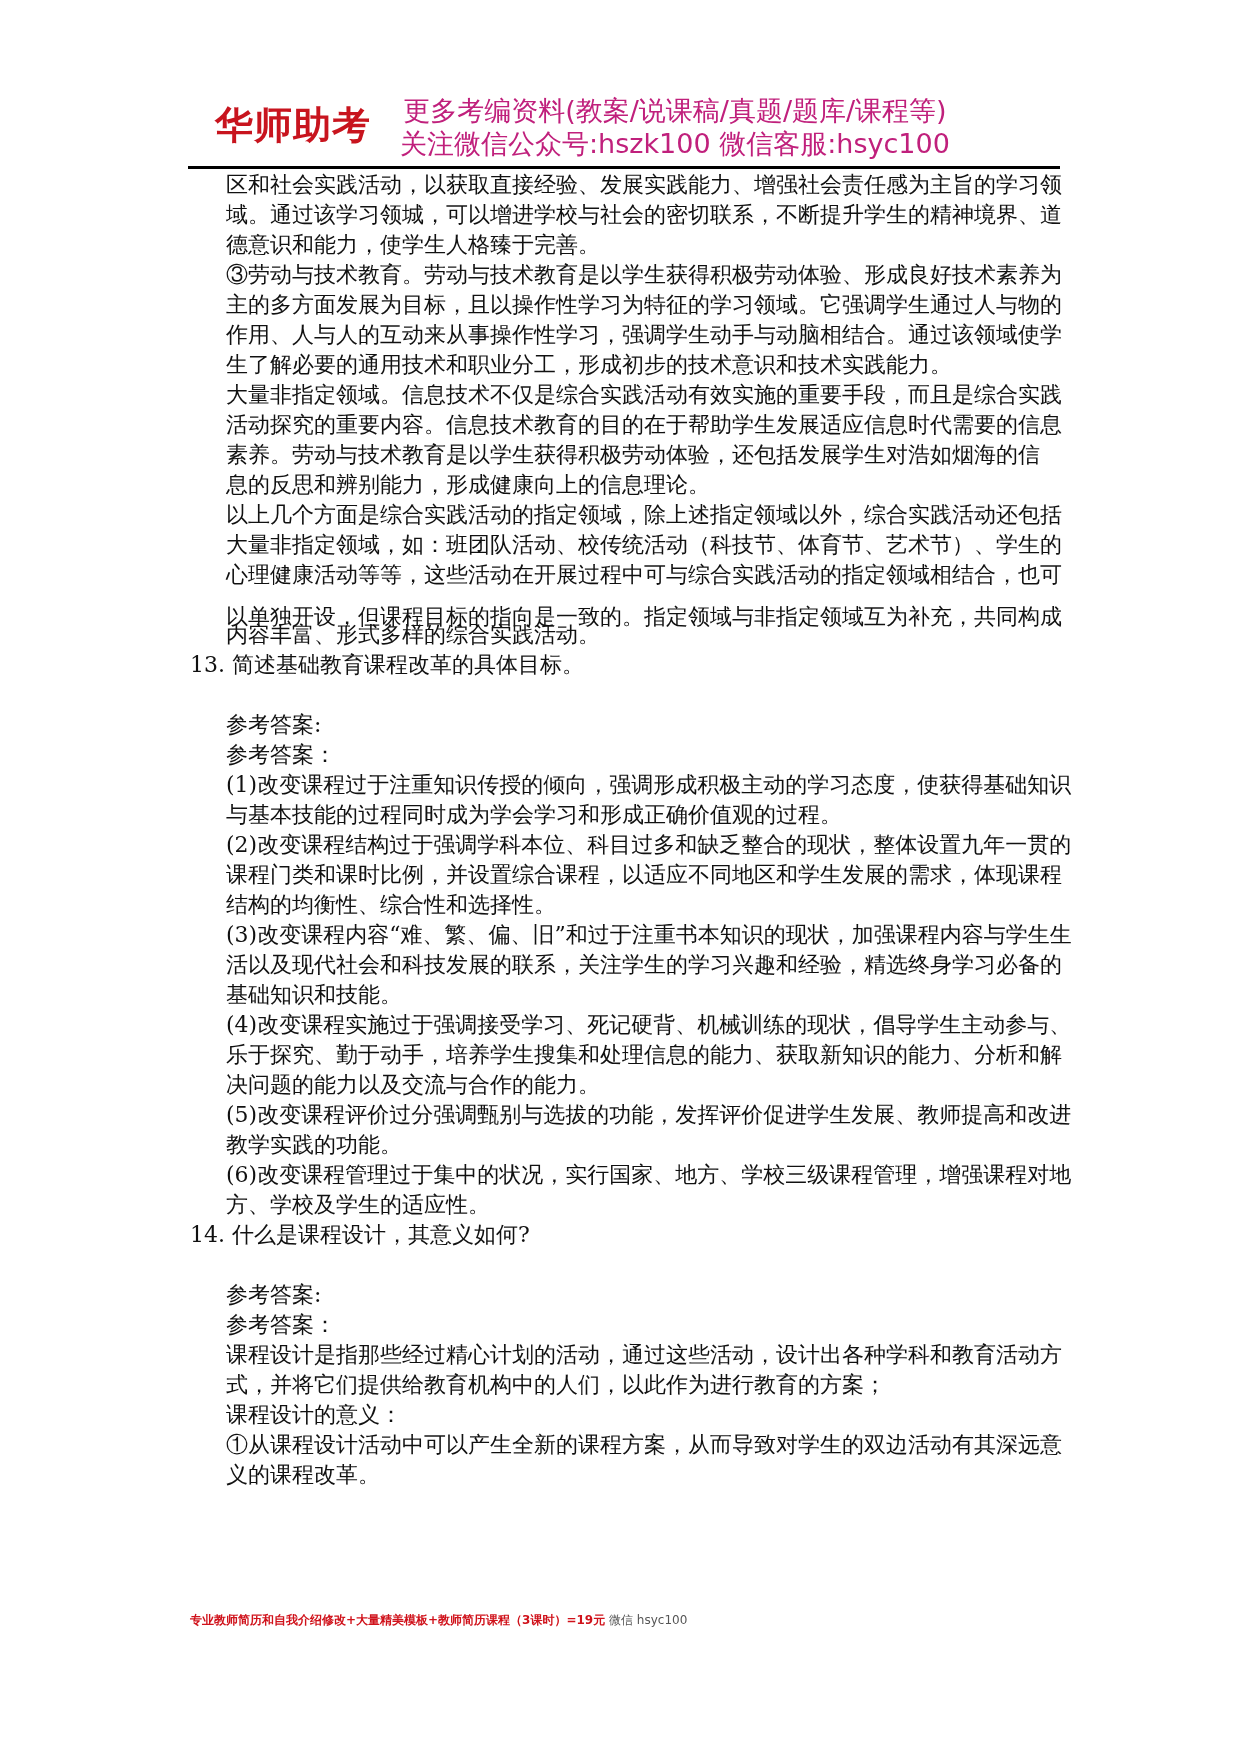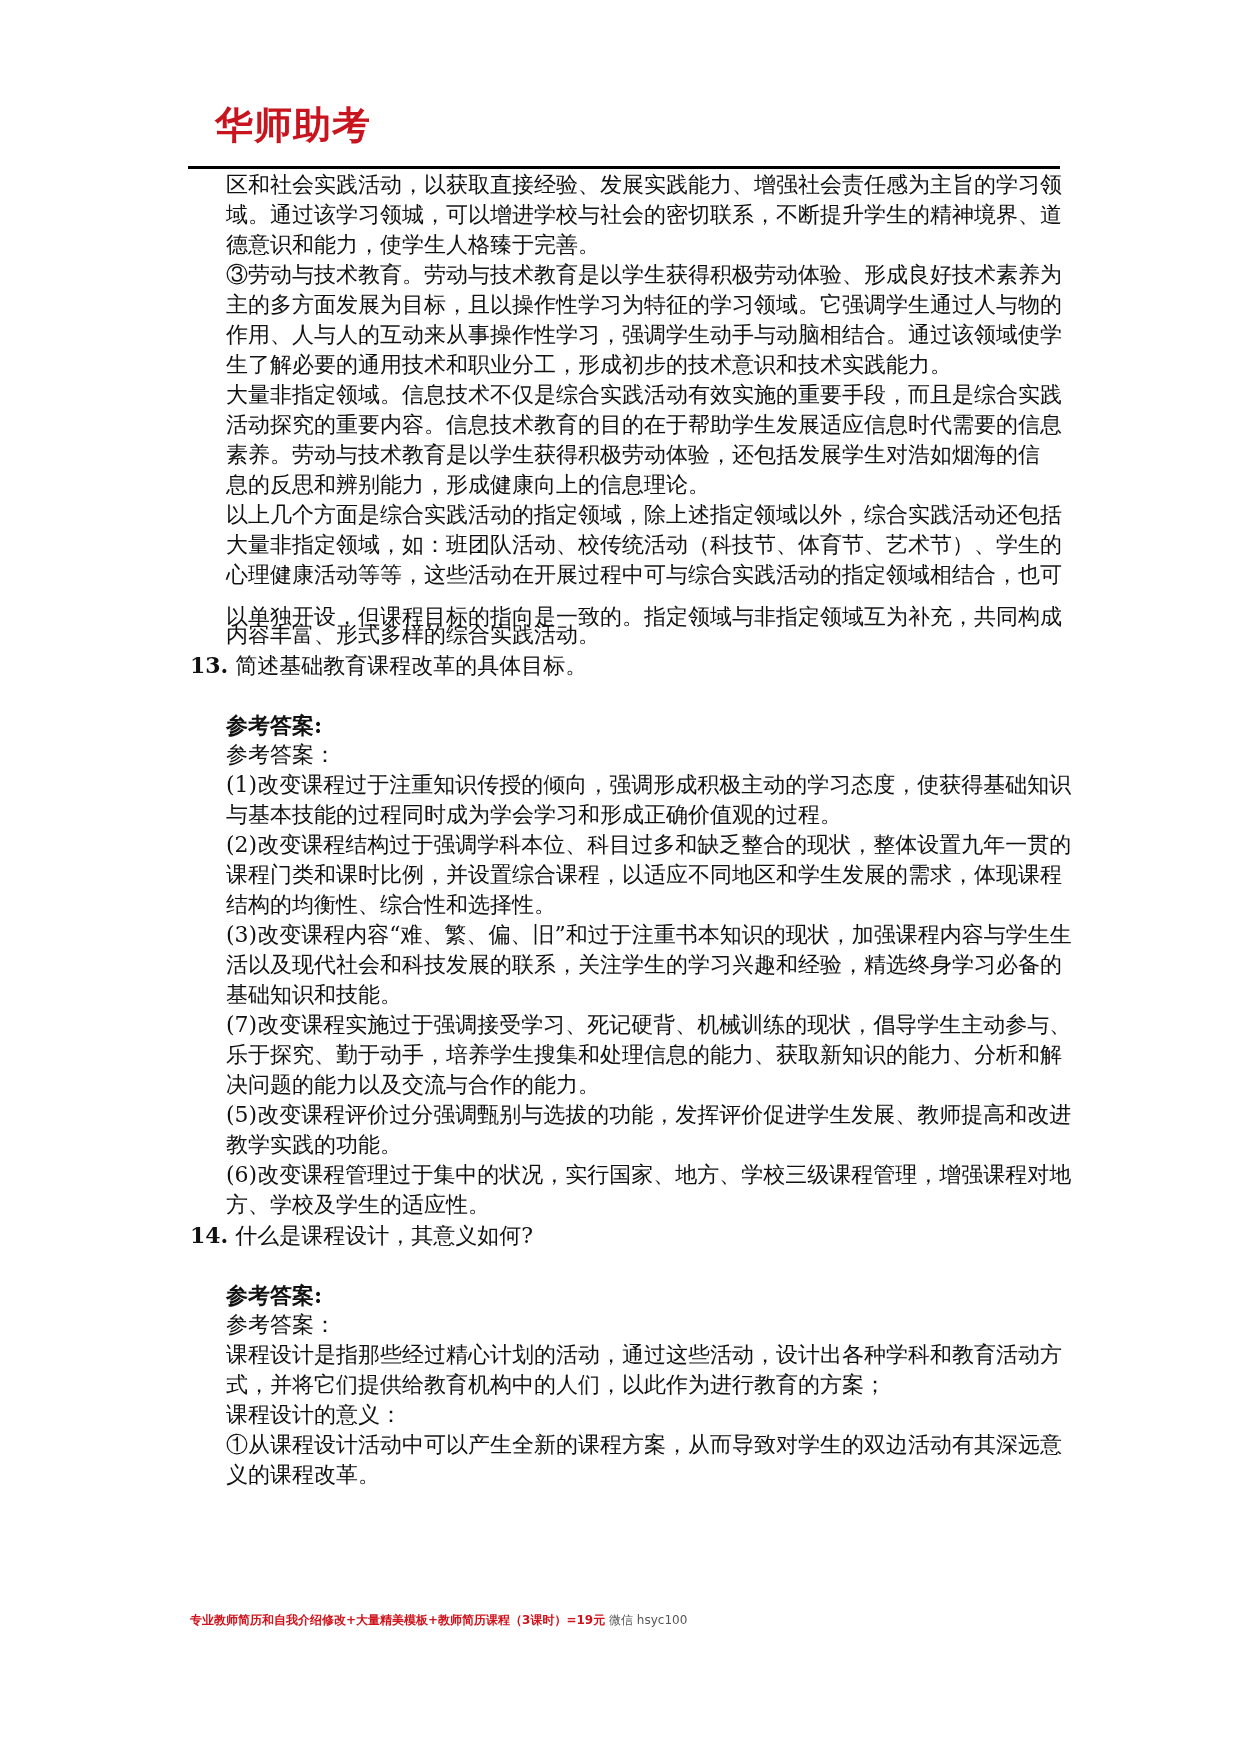--- a/index.html
+++ b/index.html
@@ -7,31 +7,35 @@
          font-family: "DejaVu Serif", "Liberation Serif", serif; color: #111; }
   .header { position: absolute; left: 190px; top: 92px; width: 870px; height: 72px; text-align: center; }
   .brand { position: absolute; left: 25px; top: 10px; font-family: "DejaVu Sans", sans-serif;
            font-weight: bold; font-size: 38px; color: #c8141e; letter-spacing: 1px; line-height: 46px; }
   .promo { position: absolute; left: 210px; top: 2px; font-family: "DejaVu Sans", sans-serif;
            color: #c0207c; font-size: 27px; line-height: 33px; white-space: nowrap; }
   .rule { position: absolute; left: 188px; top: 166px; width: 872px; height: 3px; background: #000; }
   .content { position: absolute; left: 0; top: 170px; width: 1240px; }
   .line { position: absolute; left: 226px; font-size: 22px; line-height: 30px; white-space: nowrap; }
   .q { left: 190px; }
-  .bold { font-weight: bold; }
+  .bold { font-weight: normal; }
   .footer { position: absolute; left: 190px; top: 1612px; width: 880px; font-family: "DejaVu Sans", sans-serif;
             font-size: 12px; white-space: nowrap; }
   .footer .red { color: #d0121b; font-weight: bold; }
   .footer .gray { color: #555; }
 </style>
 </head>
 <body>
 
 <div class="header">
   <div class="brand">华师助考</div>
+  <div class="promo">
+    <div>更多考编资料(教案/说课稿/真题/题库/课程等)</div>
+    <div>关注微信公众号:hszk100 微信客服:hsyc100</div>
+  </div>
 </div>
 <div class="rule"></div>
 
 <div class="content">
 
   <div class="line" style="top:0px">区和社会实践活动，以获取直接经验、发展实践能力、增强社会责任感为主旨的学习领</div>
   <div class="line" style="top:30px">域。通过该学习领城，可以增进学校与社会的密切联系，不断提升学生的精神境界、道</div>
   <div class="line" style="top:60px">德意识和能力，使学生人格臻于完善。</div>
   <div class="line" style="top:90px">③劳动与技术教育。劳动与技术教育是以学生获得积极劳动体验、形成良好技术素养为</div>
   <div class="line" style="top:120px">主的多方面发展为目标，且以操作性学习为特征的学习领域。它强调学生通过人与物的</div>
@@ -54,21 +58,21 @@
   <div class="line bold" style="top:540px">参考答案:</div>
   <div class="line" style="top:570px">参考答案：</div>
   <div class="line" style="top:600px">(1)改变课程过于注重知识传授的倾向，强调形成积极主动的学习态度，使获得基础知识</div>
   <div class="line" style="top:630px">与基本技能的过程同时成为学会学习和形成正确价值观的过程。</div>
   <div class="line" style="top:660px">(2)改变课程结构过于强调学科本位、科目过多和缺乏整合的现状，整体设置九年一贯的</div>
   <div class="line" style="top:690px">课程门类和课时比例，并设置综合课程，以适应不同地区和学生发展的需求，体现课程</div>
   <div class="line" style="top:720px">结构的均衡性、综合性和选择性。</div>
   <div class="line" style="top:750px">(3)改变课程内容“难、繁、偏、旧”和过于注重书本知识的现状，加强课程内容与学生生</div>
   <div class="line" style="top:780px">活以及现代社会和科技发展的联系，关注学生的学习兴趣和经验，精选终身学习必备的</div>
   <div class="line" style="top:810px">基础知识和技能。</div>
-  <div class="line" style="top:840px">(7)改变课程实施过于强调接受学习、死记硬背、机械训练的现状，倡导学生主动参与、</div>
+  <div class="line" style="top:840px">(4)改变课程实施过于强调接受学习、死记硬背、机械训练的现状，倡导学生主动参与、</div>
   <div class="line" style="top:870px">乐于探究、勤于动手，培养学生搜集和处理信息的能力、获取新知识的能力、分析和解</div>
   <div class="line" style="top:900px">决问题的能力以及交流与合作的能力。</div>
   <div class="line" style="top:930px">(5)改变课程评价过分强调甄别与选拔的功能，发挥评价促进学生发展、教师提高和改进</div>
   <div class="line" style="top:960px">教学实践的功能。</div>
   <div class="line" style="top:990px">(6)改变课程管理过于集中的状况，实行国家、地方、学校三级课程管理，增强课程对地</div>
   <div class="line" style="top:1020px">方、学校及学生的适应性。</div>
 
   <div class="line q" style="top:1050px">
     <span class="bold">14.</span>
     <span>什么是课程设计，其意义如何?</span>

